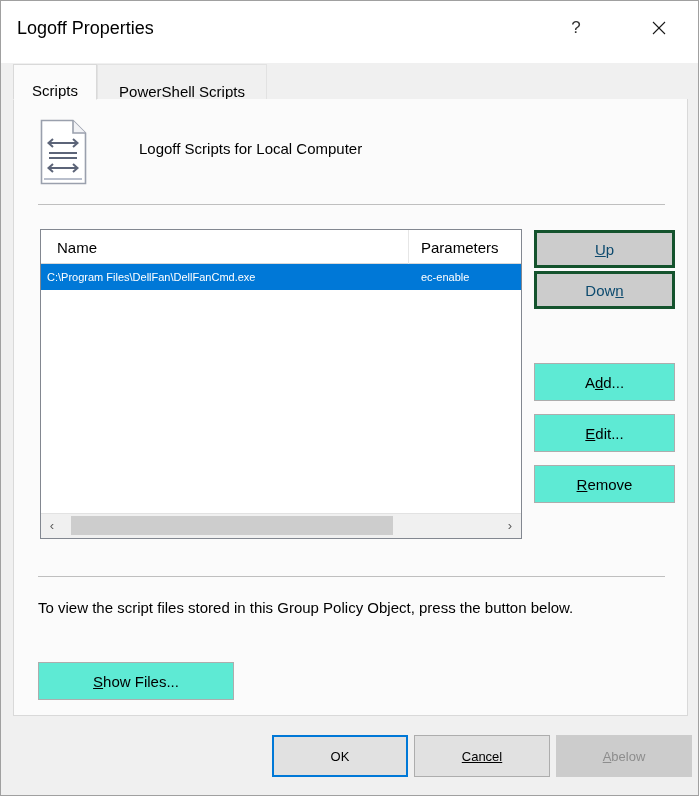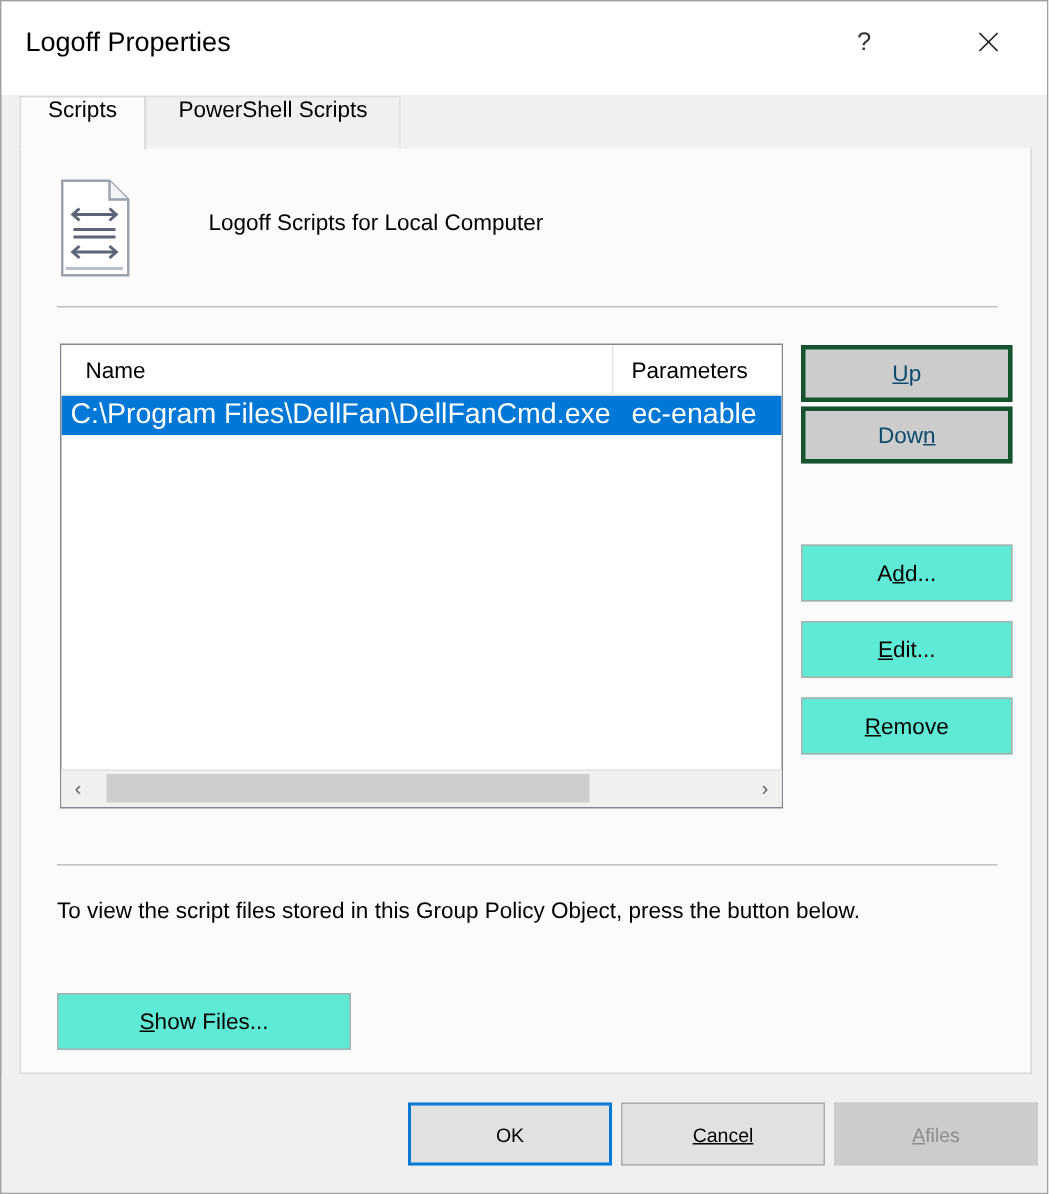--- a/index.html
+++ b/index.html
@@ -70,21 +70,21 @@
     height: 36px;
     background: #f0f0f0;
     border-bottom: 1px solid #d9d9d9;
   }
   .tab {
     position: absolute;
     top: 0;
     height: 36px;
     box-sizing: border-box;
     display: flex;
-    align-items: flex-start;
+    align-items: flex-end;
     justify-content: center;
     font-size: 15px;
     color: #000000;
     background: #f0f0f0;
     border-left: 1px solid #e2e2e2;
     border-right: 1px solid #e2e2e2;
     border-top: 1px solid #e2e2e2;
     white-space: nowrap;
     cursor: default;
   }
@@ -189,21 +189,21 @@
     top: 34px;
     right: 0;
     bottom: 24px;
     overflow: hidden;
   }
   .lv-row {
     position: relative;
     height: 26px;
     display: flex;
     align-items: center;
-    font-size: 19px;
+    font-size: 11px;
     white-space: nowrap;
     cursor: default;
   }
   .lv-row.selected {
     background: #0078d7;
     color: #ffffff;
   }
   .lv-cell-name {
     width: 368px;
     padding-left: 6px;
@@ -455,17 +455,17 @@
   </div>
 
   <div class="footer">
     <div class="footer-btn" id="btn-ok">
       <span>OK</span>
     </div>
     <div class="footer-btn" id="btn-cancel">
       <span>Cancel</span>
     </div>
     <div class="footer-btn" id="btn-apply">
-      <span><span class="acc">A</span><span>files</span></span>
+      <span><span class="acc">A</span><span>below</span></span>
     </div>
   </div>
 
 </div>
 
 </body></html>

